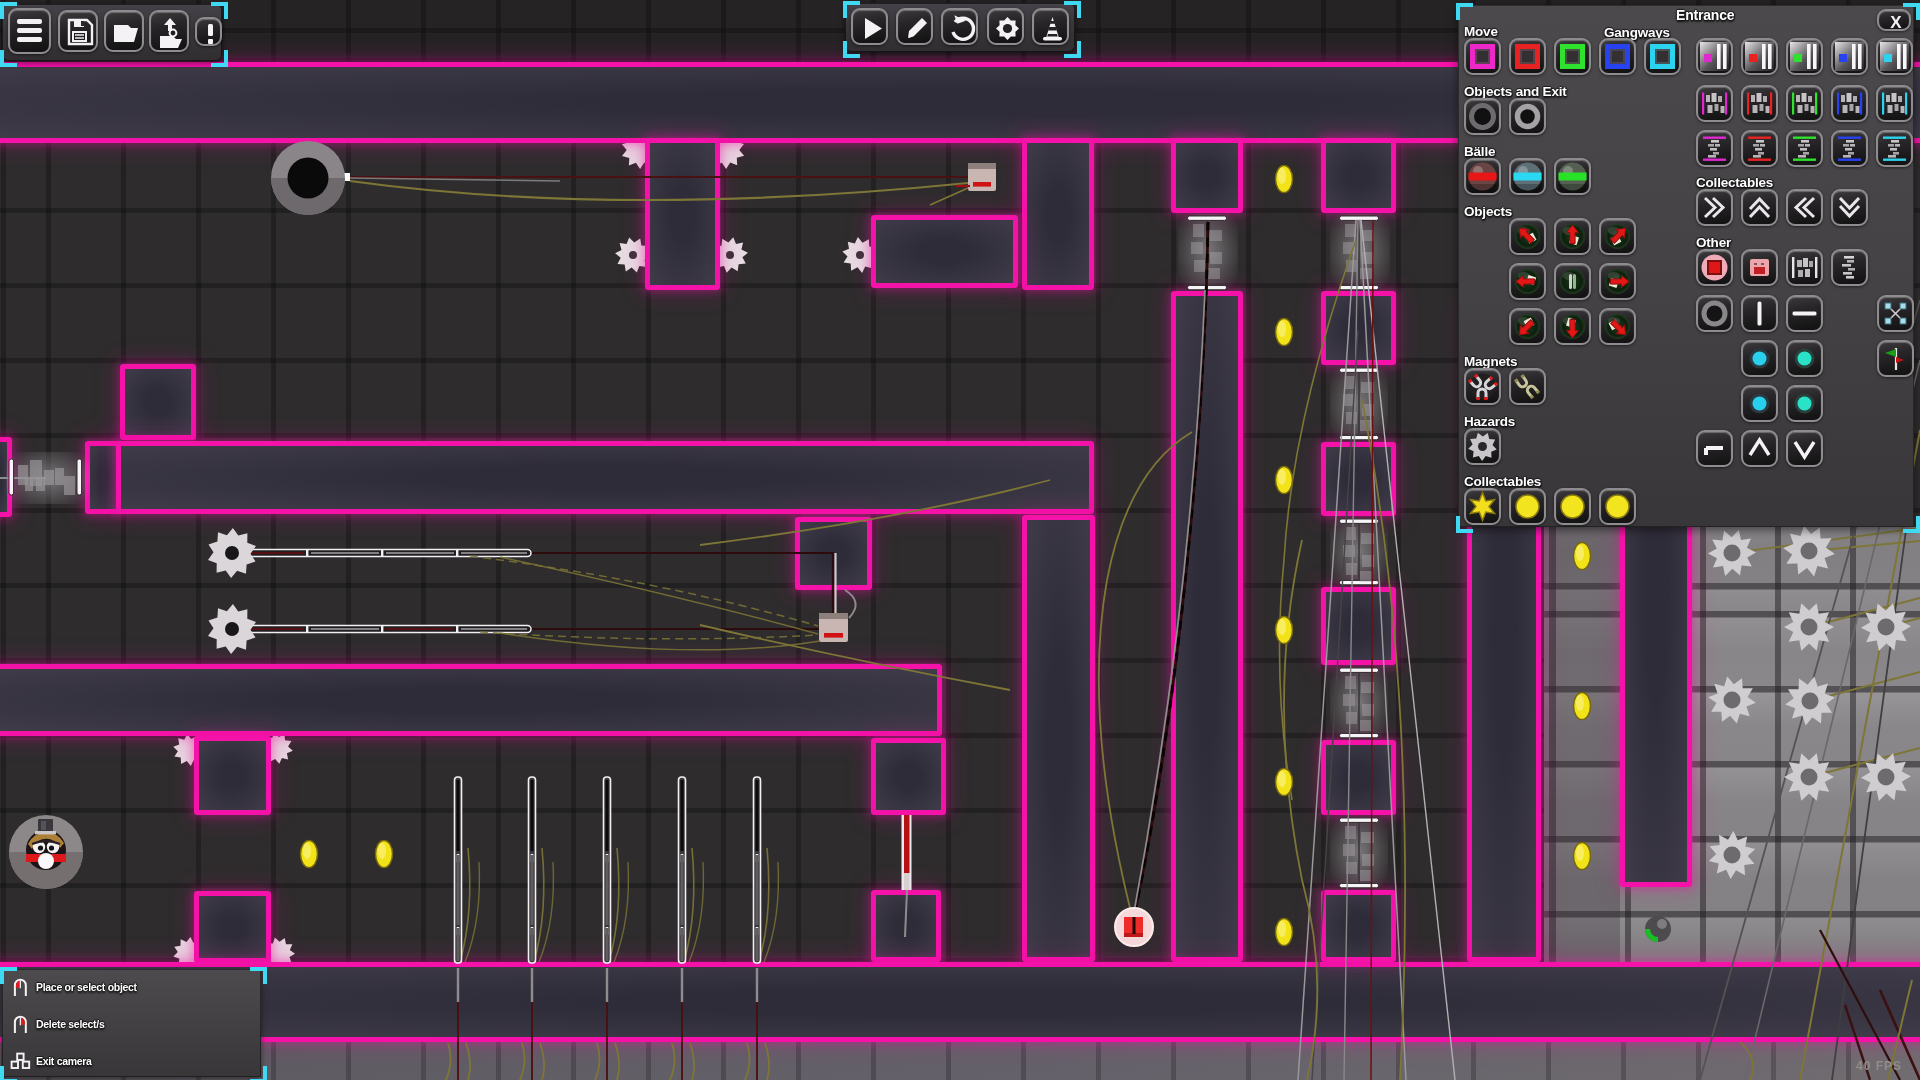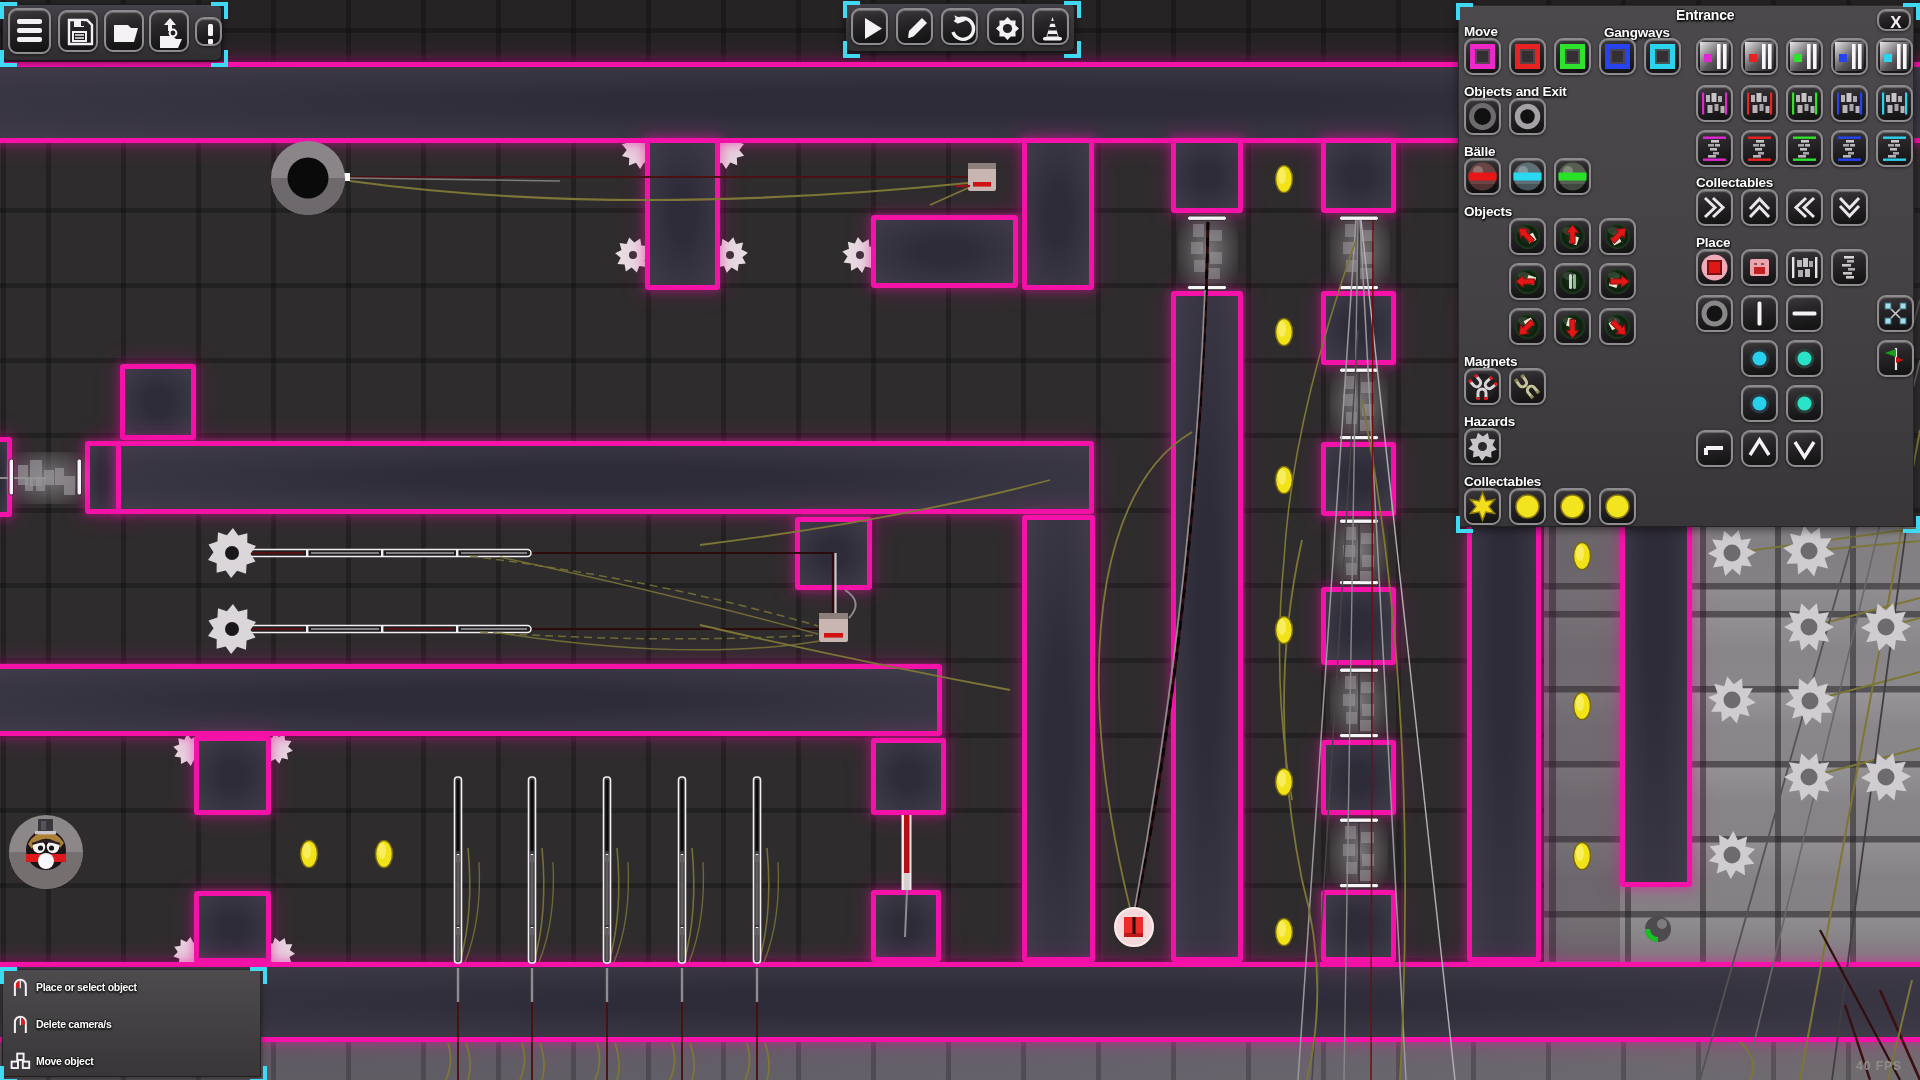--- a/index.html
+++ b/index.html
@@ -461,48 +461,48 @@
         <path d="M5,27 v-14 a7,7 0 0 1 14,0 v14" fill="none" stroke="#f4f2f4" stroke-width="2.6"></path>
         <path d="M6.3,13 a5.7,5.7 0 0 1 5.7,-5.7 v9 h-5.7 z" fill="#e01a1c"></path>
         <line x1="12" y1="7" x2="12" y2="17" stroke="#f4f2f4" stroke-width="1.6"></line>
       </svg></div>
     <div class="bltxt" style="left:36px;top:981px">Place or select object</div>
     <div style="position:absolute;left:11px;top:1012px;width:24px;height:30px;transform:scale(.78);transform-origin:0 0"><svg width="24" height="30" viewBox="0 0 24 30">
         <path d="M5,27 v-14 a7,7 0 0 1 14,0 v14" fill="none" stroke="#f4f2f4" stroke-width="2.6"></path>
         <path d="M17.7,13 a5.7,5.7 0 0 0 -5.7,-5.7 v9 h5.7 z" fill="#e01a1c"></path>
         <line x1="12" y1="7" x2="12" y2="17" stroke="#f4f2f4" stroke-width="1.6"></line>
       </svg></div>
-    <div class="bltxt" style="left:36px;top:1018px">Delete camera/s</div>
+    <div class="bltxt" style="left:36px;top:1018px">Delete select/s</div>
     <div style="position:absolute;left:10px;top:1052px;width:26px;height:22px;transform:scale(.8);transform-origin:0 0"><svg width="26" height="22" viewBox="0 0 26 22">
         <rect x="9" y="2" width="8" height="8" fill="none" stroke="#f4f2f4" stroke-width="2.4"></rect>
         <rect x="2" y="12" width="8" height="8" fill="none" stroke="#f4f2f4" stroke-width="2.4"></rect>
         <rect x="16" y="12" width="8" height="8" fill="none" stroke="#f4f2f4" stroke-width="2.4"></rect>
       </svg></div>
-    <div class="bltxt" style="left:36px;top:1055px">Move object</div>
+    <div class="bltxt" style="left:36px;top:1055px">Exit camera</div>
     <div class="cbr tl" style="left:0px;top:967px"></div>
     <div class="cbr tr" style="left:250px;top:967px"></div>
     <div class="cbr bl" style="left:0px;top:1066px"></div>
     <div class="cbr br" style="left:250px;top:1066px"></div>
     <div id="objpanel"></div>
     <div class="plbl" style="left:1676px;top:7px;font-size:14px">Entrance</div>
     <div class="btn" style="left:1877px;top:9px;width:34px;height:22px">
       <svg width="34" height="22" viewBox="0 0 34 22">
         <text x="17" y="17" fill="#f4f2f4" font-size="17" font-weight="bold" font-family="Liberation Sans" text-anchor="middle">X</text>
       </svg>
     </div>
     <div class="plbl" style="left:1464px;top:24px">Move</div>
     <div class="plbl" style="left:1464px;top:84px">Objects and Exit</div>
     <div class="plbl" style="left:1464px;top:144px">Bälle</div>
     <div class="plbl" style="left:1464px;top:204px">Objects</div>
     <div class="plbl" style="left:1464px;top:354px">Magnets</div>
     <div class="plbl" style="left:1464px;top:414px">Hazards</div>
     <div class="plbl" style="left:1464px;top:474px">Collectables</div>
     <div class="plbl" style="left:1604px;top:25px">Gangways</div>
     <div class="plbl" style="left:1696px;top:175px">Collectables</div>
-    <div class="plbl" style="left:1696px;top:235px">Place</div>
+    <div class="plbl" style="left:1696px;top:235px">Other</div>
     <div class="btn" style="left:1463.5px;top:37.5px">
       <svg width="33" height="33" viewBox="0 0 33 33">
         <rect x="4" y="4" width="25" height="25" fill="#ee28c8"></rect>
         <rect x="9" y="9" width="15" height="15" fill="#4a4549" opacity=".9"></rect>
         <rect x="11" y="11" width="11" height="11" fill="#332f33"></rect>
       </svg>
     </div>
     <div class="btn" style="left:1508.5px;top:37.5px">
       <svg width="33" height="33" viewBox="0 0 33 33">
         <rect x="4" y="4" width="25" height="25" fill="#e82222"></rect>

